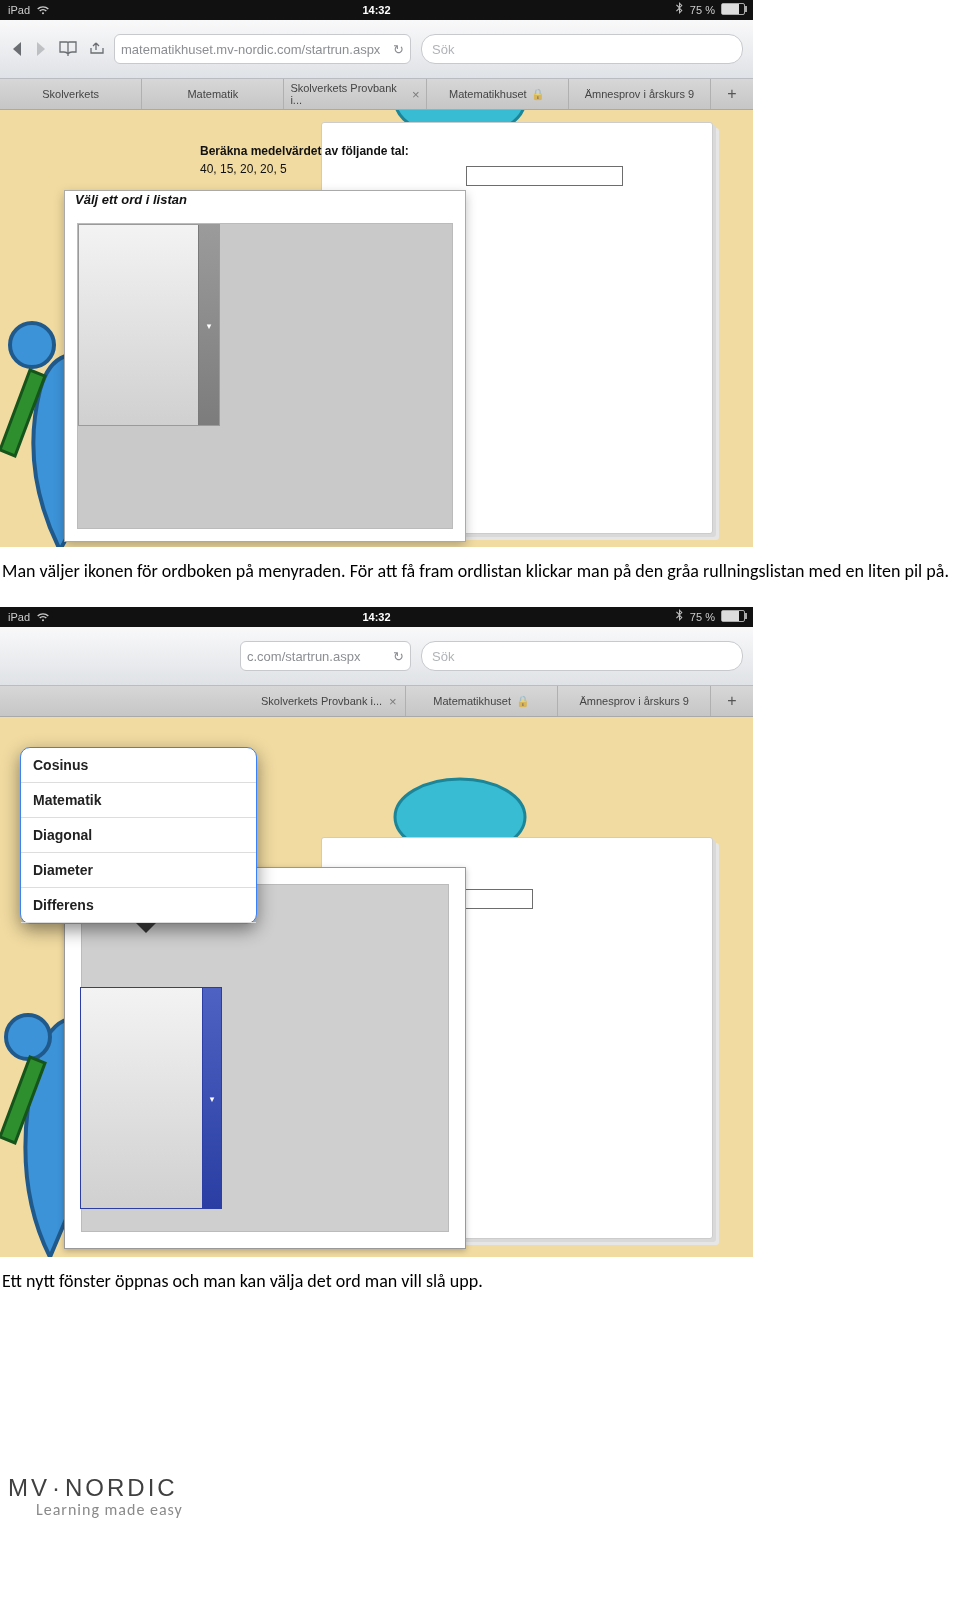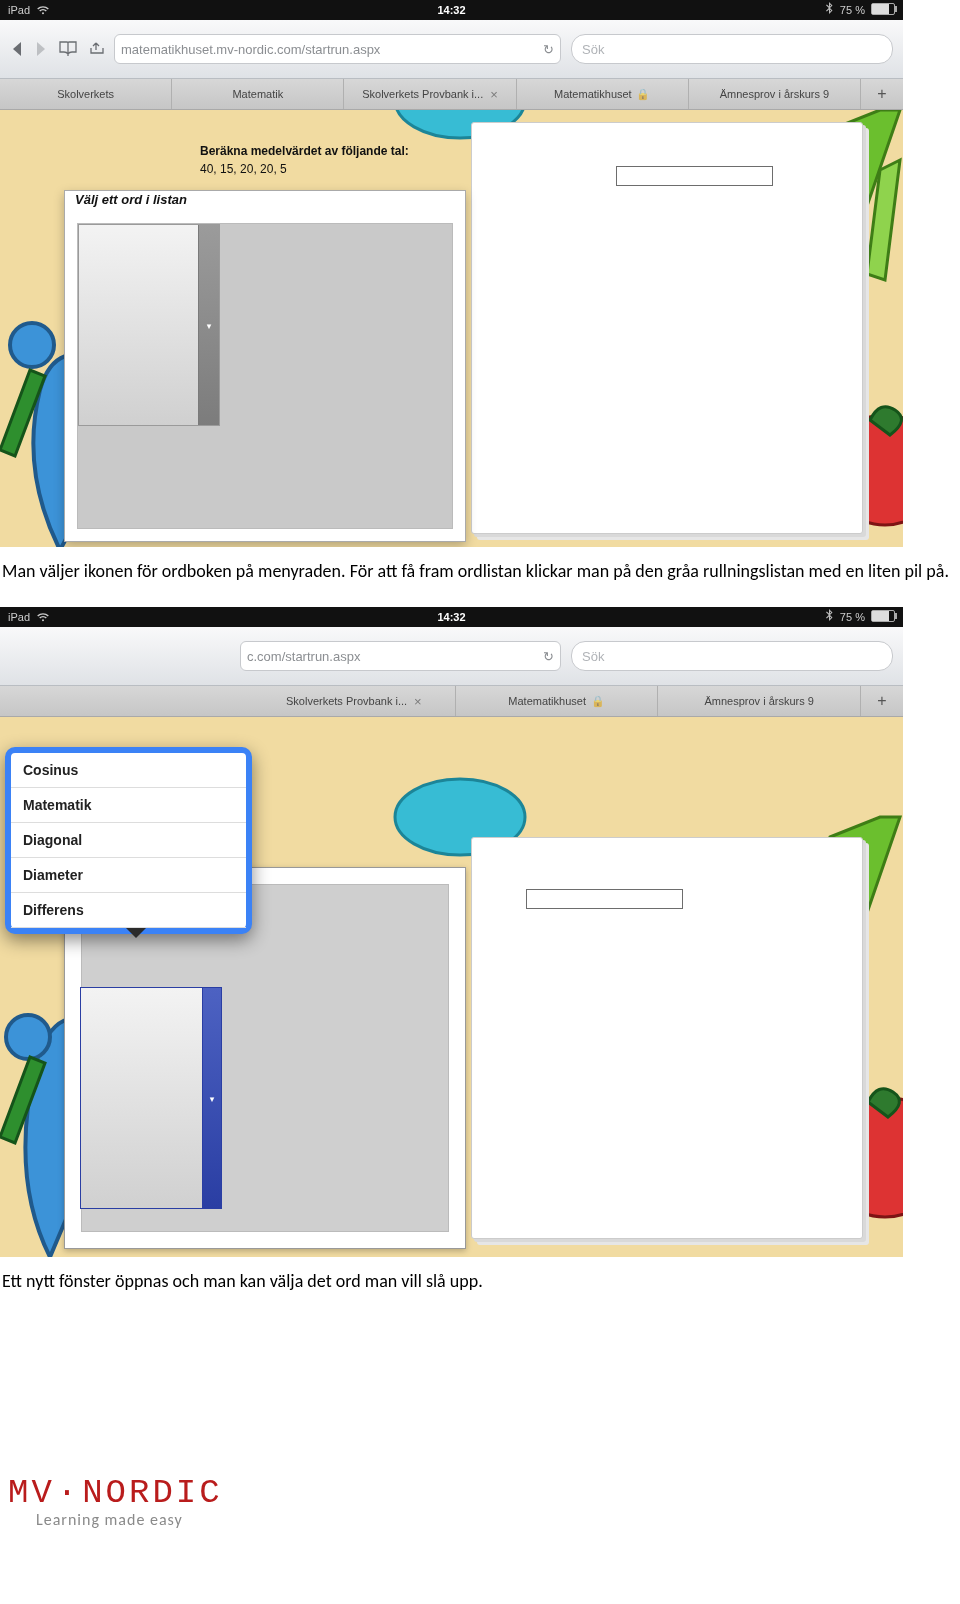--- a/index.html
+++ b/index.html
@@ -1,19 +1,19 @@
 <!DOCTYPE html>
 <html><head>
 <meta charset="utf-8">
 <style>
   body{margin:0;background:#fff;font-family:Calibri,Arial,sans-serif;color:#000;width:960px}
   .page{padding:0}
 
   
-  .shot{width:903px;margin:0 0 8px 0;position:relative;background:#bef264}
+  .shot{width:753px;margin:0 0 8px 0;position:relative;background:#bef264}
   .statusbar{height:20px;background:#111;color:#ccc;font:11px/20px Helvetica,Arial,sans-serif;position:relative}
   .statusbar .sb-left{position:absolute;left:8px}
   .statusbar .sb-time{position:absolute;left:50%;transform:translateX(-50%);font-weight:700;color:#fff}
   .statusbar .sb-right{position:absolute;right:8px}
   .statusbar .wifi-icon{display:inline-block;margin-left:4px;vertical-align:-1px}
   .statusbar .bt-icon{margin-right:4px}
   .statusbar .batt{display:inline-block;width:22px;height:10px;border:1px solid #aaa;border-radius:2px;position:relative;vertical-align:-1px;margin-left:3px}
   .statusbar .batt::after{content:"";position:absolute;right:-3px;top:2px;width:2px;height:6px;background:#aaa}
   .statusbar .batt i{display:block;height:100%;width:75%;background:#ddd}
 
@@ -44,36 +44,36 @@
 
   
   .wordpanel{position:absolute;left:64px;top:80px;width:400px;height:350px;background:#fff;border:1px solid #aaa;box-shadow:0 4px 10px rgba(0,0,0,.25)}
   .wordpanel .title{font:700 italic 13px Helvetica,Arial;color:#111;padding:1px 10px}
   .wordpanel .content{position:absolute;left:12px;top:32px;right:12px;bottom:12px;background:#c9c9c9;border:1px solid #bbb}
   .wordpanel .dropdown{position:absolute;left:0;top:0;width:140px;height:200px;border:1px solid #9a9a9a;background:linear-gradient(#f3f3f3,#d0d0d0);display:flex}
   .wordpanel .dropdown .track{width:20px;margin-left:auto;background:linear-gradient(#9b9b9b,#7c7c7c);border-left:1px solid #7a7a7a;position:relative}
   .wordpanel .dropdown .track .chev{position:absolute;left:50%;top:50%;transform:translate(-50%,-50%);color:#fff;font-size:9px}
 
   
-  .popover{position:absolute;left:5px;top:30px;width:235px;background:#fff;border:6px solid #3b82f6;border-radius:10px;box-shadow:0 6px 18px rgba(0,0,0,.45)}
+  .popover{position:absolute;left:20px;top:30px;width:235px;background:#fff;border:1px solid #3b82f6;border-radius:10px;box-shadow:0 6px 18px rgba(0,0,0,.45)}
   .popover .tail{position:absolute;left:115px;bottom:-10px;width:0;height:0;border-left:10px solid transparent;border-right:10px solid transparent;border-top:10px solid #2b2b2b}
   .popover .item{padding:9px 12px;border-bottom:1px solid #ddd;font:600 14px Helvetica,Arial;color:#222}
   .popover .item:last-child{border-bottom:none}
   .bookbg2 .dropdown2{position:absolute;left:80px;top:270px;width:140px;height:220px;border:1px solid #2a3ea3;background:linear-gradient(#f3f3f3,#d0d0d0)}
   .bookbg2 .dropdown2 .track{position:absolute;right:0;top:0;bottom:0;width:18px;background:linear-gradient(#4d62c2,#2a3ea3);border-left:1px solid #2a3ea3}
   .bookbg2 .dropdown2 .track .chev{position:absolute;left:50%;top:50%;transform:translate(-50%,-50%);color:#fff;font-size:9px}
   .bookbg2 .qtext{left:270px;top:170px}
   .bookbg2 .answerbox{top:172px;right:220px}
 
   
   .para{font:18px/1.35 Calibri,Arial,sans-serif;margin:12px 0 24px 2px}
 
   
   .footer{margin-top:180px;padding:0 0 20px 8px}
-  .logo{font-family:Liberation Mono, monospace;letter-spacing:3px;font-size:34px;color:#b91c1c}
+  .logo{font-family:Liberation Sans, sans-serif;letter-spacing:3px;font-size:24px;color:#404040}
   .logo .dot{margin:0 2px}
   .tagline{font:16px Calibri,Arial,sans-serif;color:#8a8a8a;letter-spacing:1px;margin-top:-2px;margin-left:28px}
 </style>
 </head>
 <body>
 
 <div class="page">
 
 <div class="shot">
 

